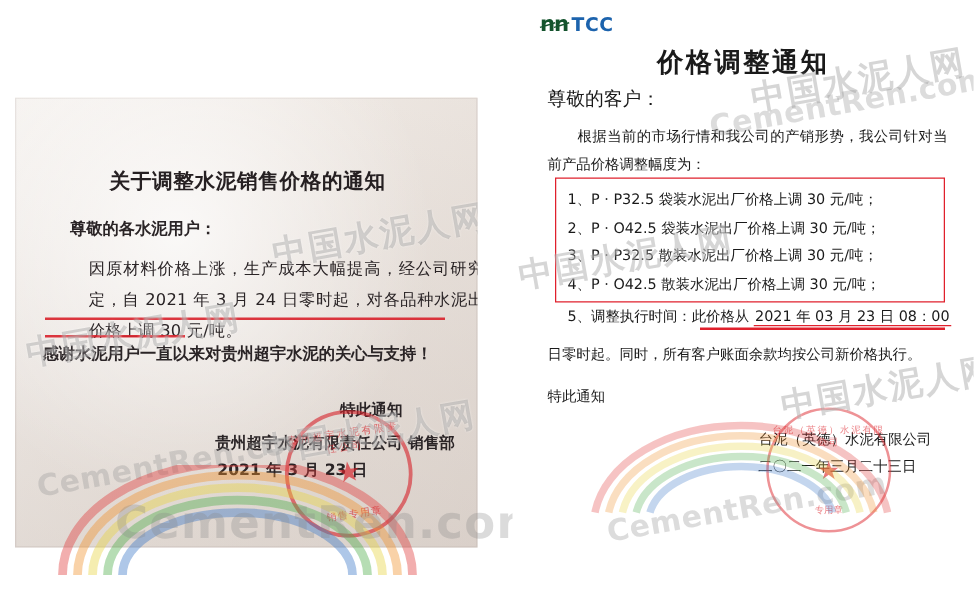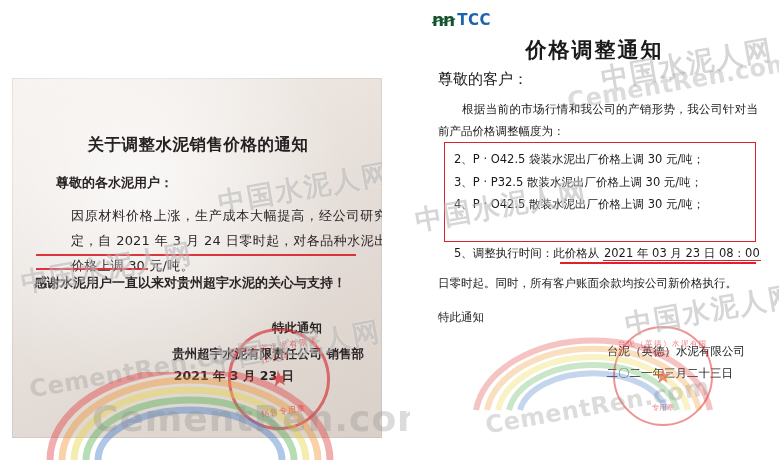--- a/index.html
+++ b/index.html
@@ -418,20 +418,21 @@
     <span class="mark">ꞥꞥ</span>
     <span class="word">TCC</span>
   </div>
 
   <div class="rtitle">价格调整通知</div>
   <div class="rsalut">尊敬的客户：</div>
   <div class="rintro">根据当前的市场行情和我公司的产销形势，我公司针对当前产品价格调整幅度为：</div>
 
   <div class="redbox"></div>
   <div class="items">
+    <div class="item">1、P · P32.5 袋装水泥出厂价格上调 30 元/吨；</div>
     <div class="item">2、P · O42.5 袋装水泥出厂价格上调 30 元/吨；</div>
     <div class="item">3、P · P32.5 散装水泥出厂价格上调 30 元/吨；</div>
     <div class="item">4、P · O42.5 散装水泥出厂价格上调 30 元/吨；</div>
   </div>
 
   <div class="item5">
     <span>5、调整执行时间：此价格从 </span><span class="datehl">2021 年 03 月 23 日 08：00</span>
   </div>
   <div class="rline-red"></div>
 

